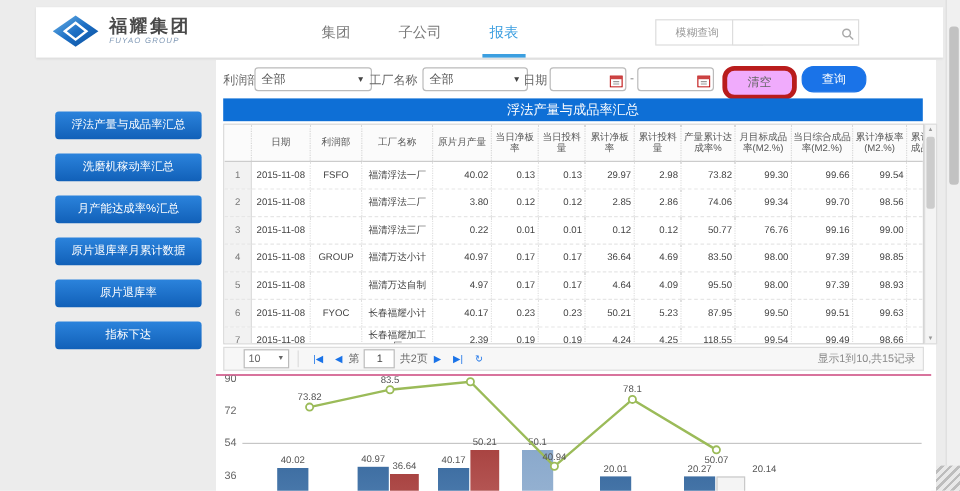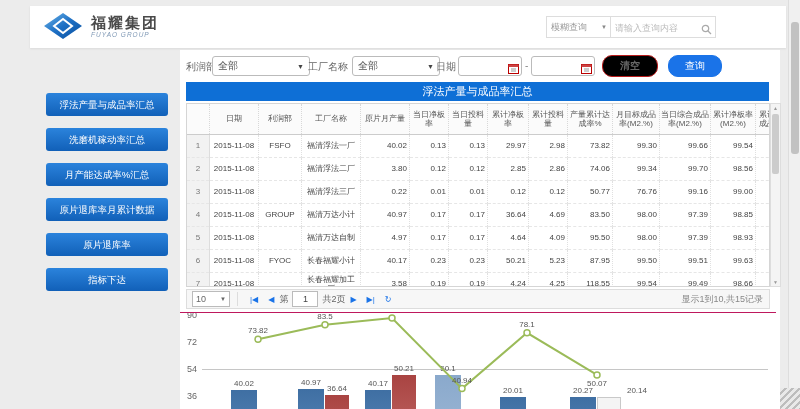--- a/index.html
+++ b/index.html
@@ -10,21 +10,21 @@
           box-shadow:0 1px 2px rgba(0,0,0,.08);}
   .logo{position:absolute;left:12px;top:5px;display:flex;align-items:center;}
   .logo-txt{margin-left:7px;}
   .logo-title{font-size:15px;font-weight:bold;color:#4a4a4a;letter-spacing:2px;line-height:16px;}
   .logo-sub{font-size:6.5px;color:#7f98b5;letter-spacing:1px;font-style:italic;}
   .top-nav{position:absolute;left:238px;top:0;height:42px;display:flex;gap:40px;}
   .nav-item{position:relative;display:flex;align-items:center;font-size:12px;color:#7a7a7a;cursor:pointer;}
   .nav-item.active{color:#3c9fe0;}
   .nav-item.active::after{content:'';position:absolute;left:-6px;right:-6px;bottom:0;height:3px;background:#3c9fe0;}
   .search-mode{position:absolute;left:516px;top:10px;width:56px;height:20px;border:1px solid #ddd;background:#fff;
-               font-size:9px;color:#999;display:flex;align-items:center;justify-content:space-between;padding:0 4px;}
+               font-size:9px;color:#999;display:flex;align-items:center;justify-content:space-between;padding:0 16px;}
   .search-mode .arr{font-size:6px;color:#888;}
   .search-box{position:absolute;left:580px;top:10px;width:104px;height:20px;border:1px solid #ddd;background:#fff;}
   .search-box input{border:none;outline:none;width:82px;height:18px;font-size:9px;color:#555;padding:0 4px;
                     font-family:"Liberation Sans",sans-serif;}
   .search-box input::placeholder{color:#bbb;}
   .mag{position:absolute;right:3px;top:4px;}
   
   .side-btn{position:absolute;left:46px;width:122px;height:23px;border-radius:3px;cursor:pointer;
             background:linear-gradient(180deg,#2b83dc,#1160b8);color:#fff;font-size:9.5px;
             display:flex;align-items:center;justify-content:center;text-align:center;line-height:1.05;padding:0 3px;box-sizing:border-box;}
@@ -32,21 +32,21 @@
   .panel{position:absolute;left:180px;top:50px;width:600px;height:359px;background:#fff;}
   .flt-label{position:absolute;top:60px;font-size:10px;color:#666;}
   .flt-select{position:absolute;top:56px;height:18px;border:1px solid #bbb;border-radius:3px;background:#fff;
               font-size:10px;color:#555;display:flex;align-items:center;justify-content:space-between;padding:0 5px;cursor:pointer;}
   .flt-select .arr{font-size:7px;color:#444;}
   .flt-date{position:absolute;top:56px;width:62px;height:18px;border:1px solid #bbb;border-radius:3px;background:#fff;}
   .cal{position:absolute;right:2px;top:3px;}
   .flt-dash{position:absolute;top:60px;font-size:10px;color:#888;}
   .btn{position:absolute;top:55px;height:20px;border-radius:10px;font-size:10px;display:flex;align-items:center;
        justify-content:center;cursor:pointer;}
-  .btn-clear{left:602px;width:54px;background:#000000;border:1px solid #b91c1c;color:#666;font-weight:bold;}
+  .btn-clear{left:602px;width:54px;background:#f0abfc;border:4px solid #b91c1c;color:#666;}
   .btn-query{left:668px;width:52px;background:#1a73e8;border:1px solid #1a73e8;color:#fff;}
   .titlebar{position:absolute;left:186px;top:82px;width:583px;height:19px;background:#0e6fd6;color:#fff;
             font-size:11px;display:flex;align-items:center;justify-content:center;}
   
   .tbl-wrap{position:absolute;left:186px;top:103px;width:584px;height:184px;border:1px solid #d5d5d5;
             box-sizing:border-box;overflow:hidden;background:#fff;}
   table{border-collapse:collapse;table-layout:fixed;width:582px;}
   th{font-size:8px;color:#555;font-weight:normal;border-right:1px dotted #d8d8d8;border-bottom:1px solid #ccc;
      height:30px;line-height:1.15;padding:0 1px;background:#fbfbfb;}
   td{font-size:8px;color:#444;border-right:1px dotted #e0e0e0;border-bottom:1px dashed #e6e6e6;
@@ -54,21 +54,21 @@
   td.num{background:#f2f2f2;color:#777;border-right:1px solid #ddd;}
   td.val{text-align:right;}
   .tbl-sb{position:absolute;left:770px;top:103px;width:11px;height:184px;background:#f4f4f4;border:1px solid #ddd;
           box-sizing:border-box;}
   .tbl-sb .up,.tbl-sb .dn{position:absolute;left:0;width:100%;text-align:center;font-size:5px;color:#999;}
   .tbl-sb .up{top:1px;} .tbl-sb .dn{bottom:1px;}
   .tbl-sb .thumb{position:absolute;left:1px;top:10px;width:7px;height:60px;background:#ccc;border-radius:2px;}
   
   .pager{position:absolute;left:186px;top:289px;width:584px;height:20px;background:#f7f7f7;border:1px solid #ddd;
          box-sizing:border-box;display:flex;align-items:center;font-size:9px;color:#666;}
-  .pg-size{width:30px;height:14px;border:1px solid #bbb;background:#fff;margin-left:5px;display:flex;
+  .pg-size{width:30px;height:14px;border:1px solid #bbb;background:#fff;margin-left:16px;display:flex;
            align-items:center;justify-content:space-between;padding:0 3px;cursor:pointer;}
   .pg-size .arr{font-size:6px;}
   .pg-sep{width:1px;height:14px;background:#ddd;margin:0 7px;}
   .pg-ico{color:#1a73e8;font-size:8px;margin:0 5px;cursor:pointer;}
   .pg-input{width:20px;height:12px;border:1px solid #bbb;font-size:9px;text-align:center;margin:0 4px;
             font-family:"Liberation Sans",sans-serif;color:#444;}
   .pg-summary{position:absolute;right:6px;font-size:9px;color:#888;}
   
   .chart{position:absolute;left:180px;top:312px;width:596px;height:97px;overflow:hidden;background:#fff;border-top:1px solid #be185d;}
   .ytick{position:absolute;left:0;width:17px;text-align:right;font-size:9px;color:#666;}
@@ -99,26 +99,30 @@
       </linearGradient>
         </defs>
       <polygon points="21,2 40,15 21,28 2,15" fill="url(#lg)"></polygon>
       <path d="M12 15 L21 8 L30 15 L21 22 Z" fill="none" stroke="#fff" stroke-width="2"></path>
     </svg>
     <div class="logo-txt">
       <div class="logo-title">福耀集团</div>
       <div class="logo-sub">FUYAO GROUP</div>
     </div>
   </div>
+  <div class="top-nav">
+      <span class="nav-item">集团</span>
+      <span class="nav-item">子公司</span>
+      <span class="nav-item active">报表</span>
+    </div>
   <div class="search-mode">
     <span>模糊查询</span>
     <span class="arr">▼</span>
   </div>
   <div class="search-box">
-    <input type="text" placeholder="请输入查询内容" style="">
     <span class="mag">
       <svg width="11" height="11" viewBox="0 0 11 11">
           <circle cx="4.5" cy="4.5" r="3.2" fill="none" stroke="#aaa" stroke-width="1.2"></circle>
           <line x1="7" y1="7" x2="10" y2="10" stroke="#aaa" stroke-width="1.2"></line>
         </svg>
     </span>
   </div>
 </div>
 
 <div id="sidebar">
@@ -286,21 +290,21 @@
           <td class="val">99.50</td>
           <td class="val">99.51</td>
           <td class="val">99.63</td>
           <td class="val">0.13</td>
         </tr>
         <tr>
           <td class="num">7</td>
           <td>2015-11-08</td>
           <td></td>
           <td>长春福耀加工厂</td>
-          <td class="val">3.58</td>
+          <td class="val">2.39</td>
           <td class="val">0.19</td>
           <td class="val">0.19</td>
           <td class="val">4.24</td>
           <td class="val">4.25</td>
           <td class="val">118.55</td>
           <td class="val">99.54</td>
           <td class="val">99.49</td>
           <td class="val">98.66</td>
           <td class="val">0.12</td>
         </tr>

